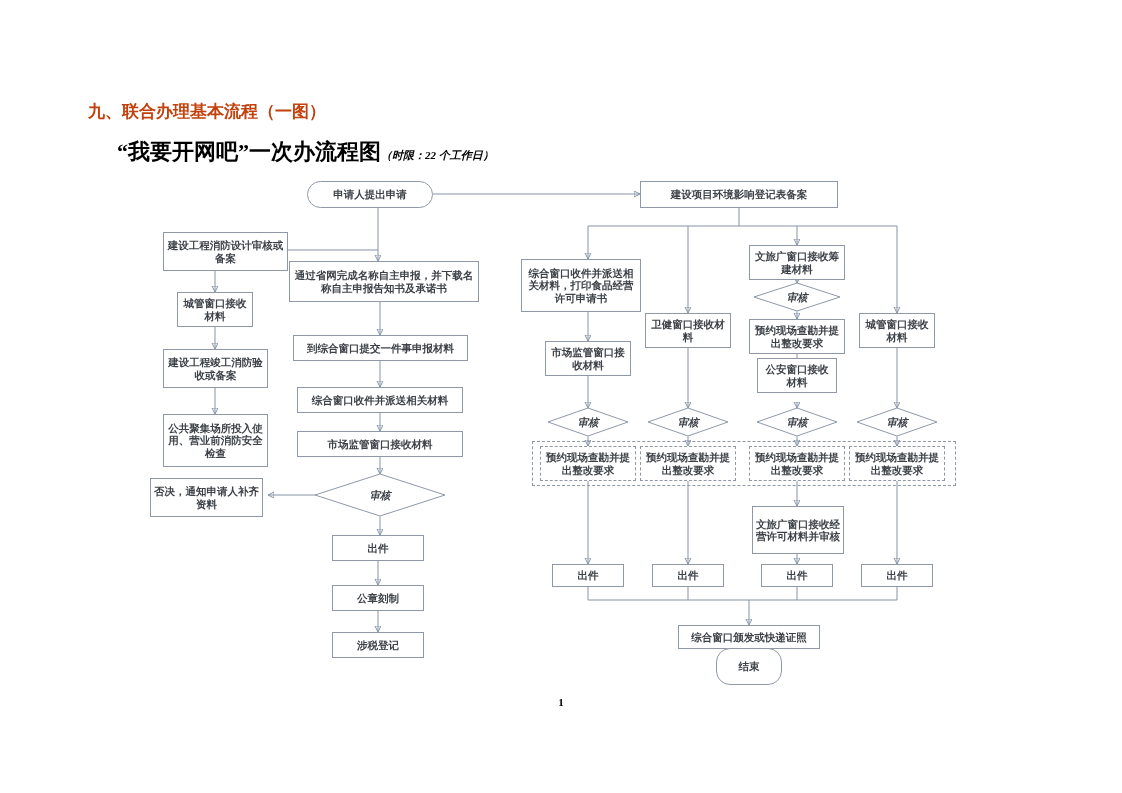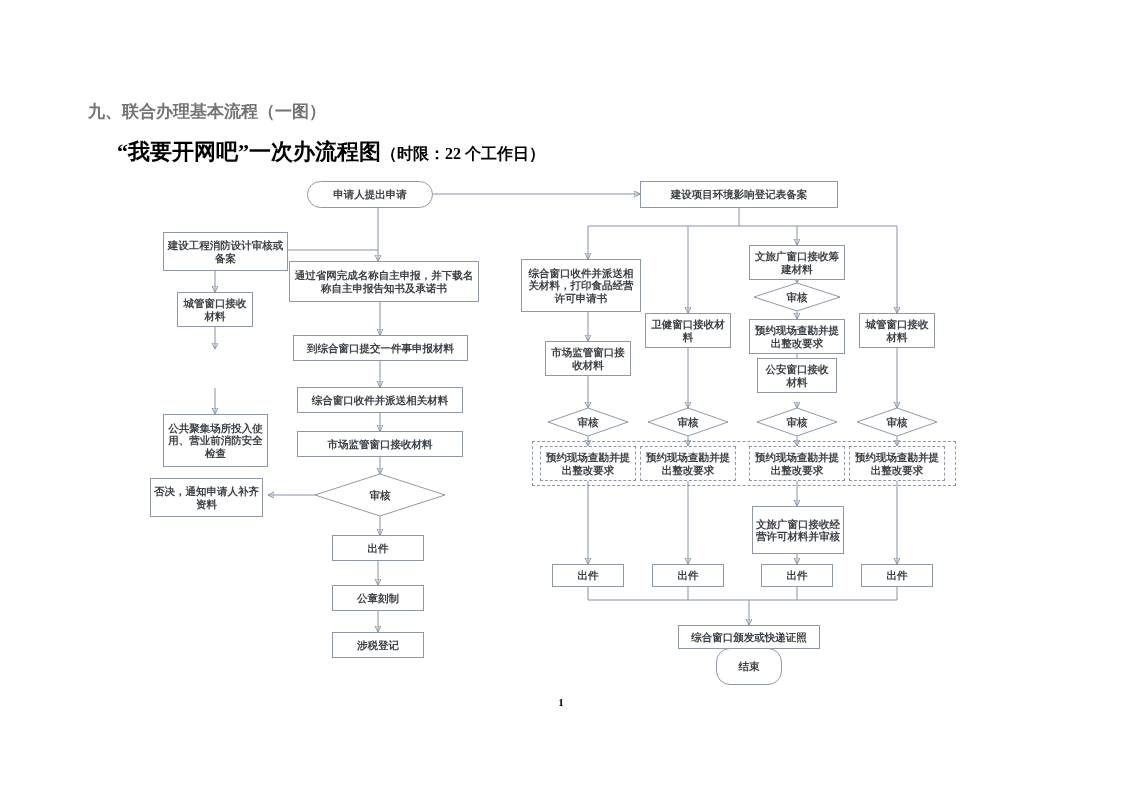--- a/index.html
+++ b/index.html
@@ -2,39 +2,39 @@
 <html><head>
 <meta charset="utf-8">
 <style>
   html,body { margin:0; padding:0; background:#ffffff; }
   .page {
     position:relative; width:1122px; height:793px; background:#ffffff;
     font-family:"Liberation Serif", serif; overflow:hidden;
   }
   .heading {
     position:absolute; left:88px; top:100px;
-    font-size:17px; font-weight:bold; color:#737373;
+    font-size:17px; font-weight:bold; color:#c2410c;
   }
   .subtitle { position:absolute; left:117px; top:137px; color:#000; white-space:nowrap; }
   .subtitle .main { font-size:22px; font-weight:bold; }
-  .subtitle .note { font-size:16px; font-weight:bold; }
+  .subtitle .note { font-size:11px; font-weight:bold;font-style:italic; }
   .connectors { position:absolute; left:0; top:0; width:1122px; height:793px; }
   .connectors path { stroke:#8593a6; stroke-width:1; fill:none; }
   .node {
     position:absolute; box-sizing:border-box; background:#fff;
     border:1px solid #8f99a6;
     display:flex; align-items:center; justify-content:center;
     text-align:center; font-size:10.5px; line-height:1.18;
     font-weight:bold; color:#3d4248; padding:1px 3px;
     font-family:"Liberation Sans", sans-serif;
   }
   .rounded { border-radius:14px; }
   .diamond { border:none; background:transparent; padding:0; }
   .diamond svg { position:absolute; left:0; top:0; width:100%; height:100%; }
-  .diamond span { position:relative; z-index:1; }
+  .diamond span { position:relative; z-index:1;font-style:italic; }
   .dashed { border-style:dashed; }
   .dash-group { position:absolute; border:1px dashed #8f99a6; background:transparent; box-sizing:border-box; }
   .pagenum {
     position:absolute; left:550px; top:696px; width:22px; text-align:center;
     font-size:11px; font-weight:bold; color:#000;
     font-family:"Liberation Serif", serif;
   }
 </style>
 </head>
 <body>
@@ -95,20 +95,21 @@
   <div class="dash-group" style="left:532px;top:441px;width:424px;height:45px"></div>
 
   <div class="node rounded" style="left:307px;top:181px;width:126px;height:27px">申请人提出申请</div>
 
   <div class="node" style="left:640px;top:181px;width:198px;height:27px">建设项目环境影响登记表备案</div>
 
   <div class="node" style="left:163px;top:232px;width:125px;height:39px">建设工程消防设计审核或备案</div>
 
   <div class="node" style="left:177px;top:292px;width:76px;height:35px">城管窗口接收材料</div>
 
+  <div class="node" style="left:163px;top:349px;width:105px;height:39px">建设工程竣工消防验收或备案</div>
 
   <div class="node" style="left:163px;top:414px;width:105px;height:53px">公共聚集场所投入使用、营业前消防安全检查</div>
 
   <div class="node" style="left:150px;top:478px;width:113px;height:39px">否决，通知申请人补齐资料</div>
 
   <div class="node" style="left:289px;top:261px;width:190px;height:41px">通过省网完成名称自主申报，并下载名称自主申报告知书及承诺书</div>
 
   <div class="node" style="left:293px;top:335px;width:175px;height:26px">到综合窗口提交一件事申报材料</div>
 
   <div class="node" style="left:297px;top:387px;width:166px;height:26px">综合窗口收件并派送相关材料</div>

